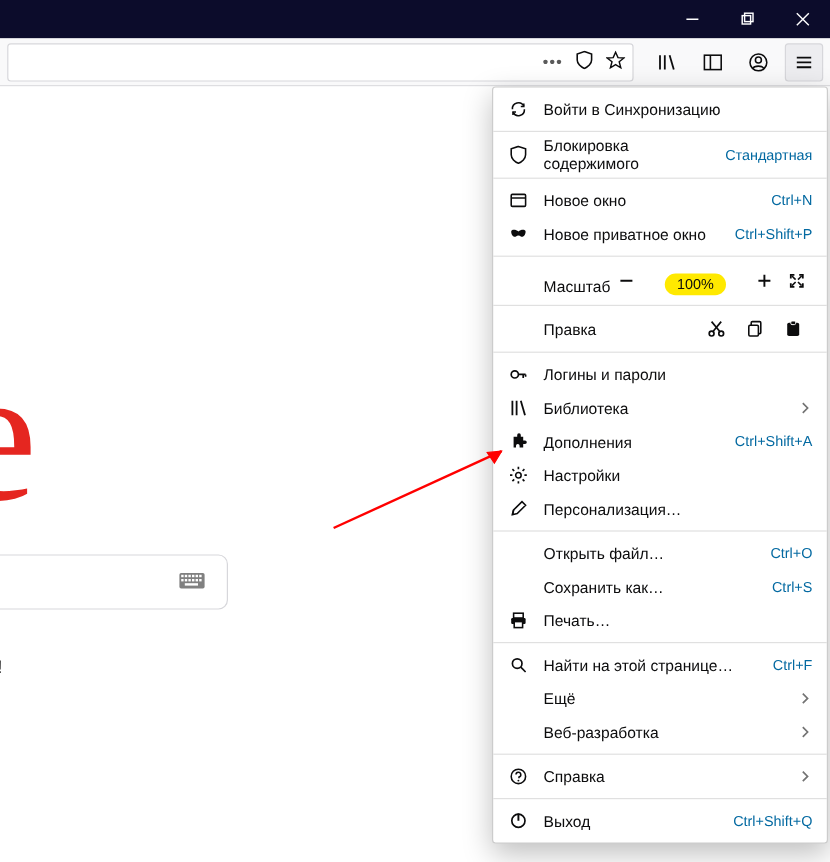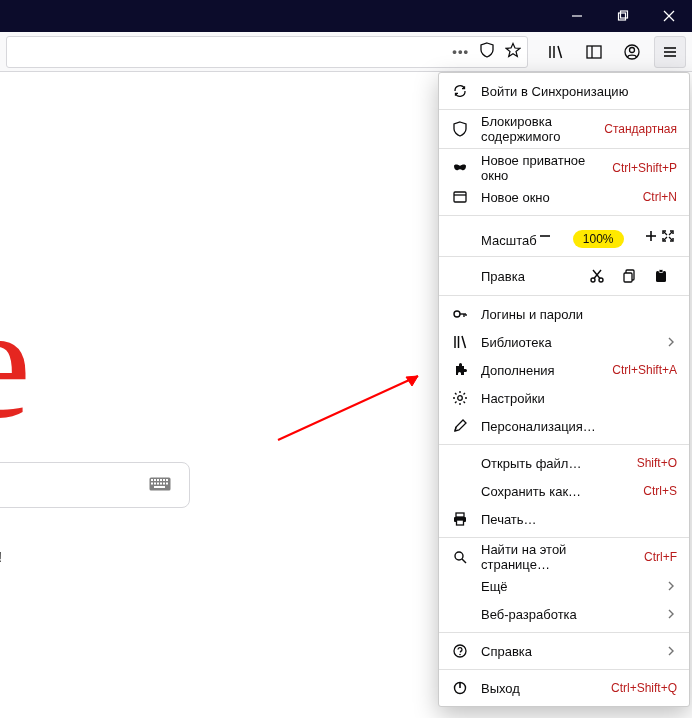--- a/index.html
+++ b/index.html
@@ -28,26 +28,26 @@
   .logo-e { position: absolute; left: -40px; top: 210px; font-family: Georgia, "Times New Roman", serif; font-size: 160px; line-height: 1; color: #e52620; font-weight: normal; }
 
   
   .search-box { position: absolute; left: -10px; top: 390px; width: 200px; height: 46px; border: 1px solid #d7d7db; border-right: 1px solid #d7d7db; border-radius: 8px; display: flex; align-items: center; justify-content: flex-end; padding-right: 18px; }
   .kbd-icon { width: 22px; height: 14px; }
 
   
   .promo { position: absolute; left: -2px; top: 476px; font-size: 15px; color: #333; }
 
   
-  .menu-panel { position: absolute; top: 72px; right: 2px; width: 252px; background: #fff; border: 1px solid #ccc; border-radius: 3px; box-shadow: 0 8px 24px rgba(0,0,0,0.25); padding: 4px 0; }
+  .menu-panel { position: absolute; top: 72px; right: 2px; width: 280px; background: #fff; border: 1px solid #ccc; border-radius: 3px; box-shadow: 0 8px 24px rgba(0,0,0,0.25); padding: 4px 0; }
   .menu-row { display: flex; align-items: center; min-height: 28px; padding: 0 12px; position: relative; }
   .menu-row .micon { width: 18px; display: flex; justify-content: center; margin-right: 12px; }
   .menu-row .micon svg { width: 16px; height: 16px; }
   .menu-row .mlabel { flex: 1; font-size: 13px; }
-  .menu-row .msecond { font-size: 12px; color: #b91c1c; margin-left: 8px; }
+  .menu-row .msecond { font-size: 12px; color: #0369a1; margin-left: 8px; }
   .menu-row .mchevron { width: 12px; display: flex; justify-content: center; }
   .menu-row .mchevron svg { width: 10px; height: 10px; }
   .menu-sep { height: 1px; background: #e0e0e0; margin: 4px 0; }
   .no-icon .micon { width: 18px; }
 
   
   .zoom-row { display: flex; align-items: flex-end; padding: 4px 12px; min-height: 32px; }
   .zoom-row .zlabel { flex: 1; font-size: 13px; padding-left: 30px; }
   .zoom-btn { width: 28px; height: 24px; display: flex; align-items: center; justify-content: center; }
   .zoom-val { background: #ffe900; border-radius: 12px; padding: 2px 10px; font-size: 12px; margin: 0 19px; }
@@ -180,36 +180,36 @@
     </span>
     <span class="mlabel">Блокировка содержимого</span>
     <span class="msecond">Стандартная</span>
   </div>
 
   <div class="menu-sep"></div>
 
   <div class="menu-row">
     <span class="micon">
       <svg viewBox="0 0 16 16">
+          <rect x="2" y="3" width="12" height="10" rx="1" fill="none" stroke="#0c0c0d" stroke-width="1.3"></rect>
+          <line x1="2" y1="6" x2="14" y2="6" stroke="#0c0c0d" stroke-width="1.3"></line>
+        </svg>
+    </span>
+    <span class="mlabel">Новое окно</span>
+    <span class="msecond">Ctrl+N</span>
+  </div>
+
+  <div class="menu-row">
+    <span class="micon">
+      <svg viewBox="0 0 16 16">
           <path d="M2 6 C2 4 6 4 8 6 C10 4 14 4 14 6 C14 10 11 11 10 10 C9 9 7 9 6 10 C5 11 2 10 2 6 Z" fill="#0c0c0d"></path>
         </svg>
     </span>
     <span class="mlabel">Новое приватное окно</span>
     <span class="msecond">Ctrl+Shift+P</span>
-  </div>
-
-  <div class="menu-row">
-    <span class="micon">
-      <svg viewBox="0 0 16 16">
-          <rect x="2" y="3" width="12" height="10" rx="1" fill="none" stroke="#0c0c0d" stroke-width="1.3"></rect>
-          <line x1="2" y1="6" x2="14" y2="6" stroke="#0c0c0d" stroke-width="1.3"></line>
-        </svg>
-    </span>
-    <span class="mlabel">Новое окно</span>
-    <span class="msecond">Ctrl+N</span>
   </div>
 
   <div class="menu-sep"></div>
 
   <div class="zoom-row">
     <span class="zlabel">Масштаб</span>
     <span class="zoom-btn">
       <svg width="14" height="14" viewBox="0 0 14 14">
           <line x1="2" y1="7" x2="12" y2="7" stroke="#0c0c0d" stroke-width="1.6"></line>
         </svg>
@@ -316,21 +316,21 @@
         </svg>
     </span>
     <span class="mlabel">Персонализация…</span>
   </div>
 
   <div class="menu-sep"></div>
 
   <div class="menu-row no-icon">
     <span class="micon"></span>
     <span class="mlabel">Открыть файл…</span>
-    <span class="msecond">Shift+O</span>
+    <span class="msecond">Ctrl+O</span>
   </div>
 
   <div class="menu-row no-icon">
     <span class="micon"></span>
     <span class="mlabel">Сохранить как…</span>
     <span class="msecond">Ctrl+S</span>
   </div>
 
   <div class="menu-row">
     <span class="micon">

